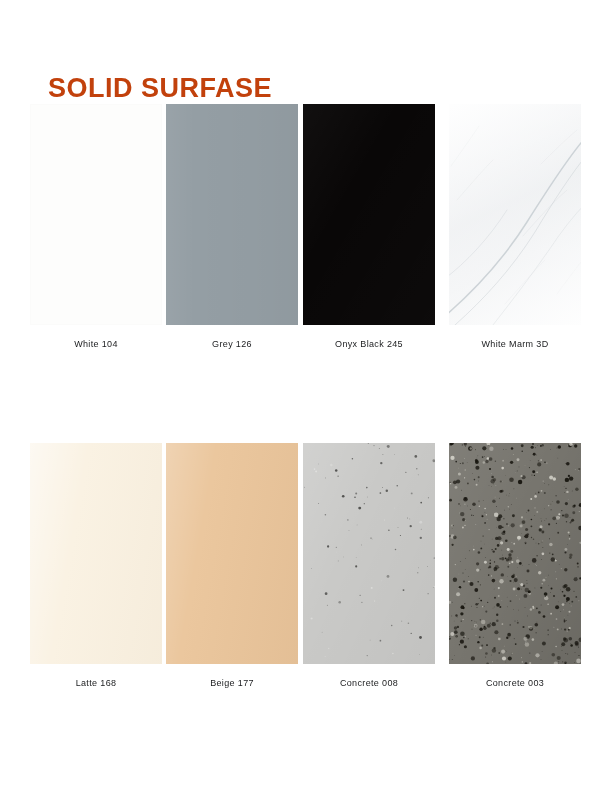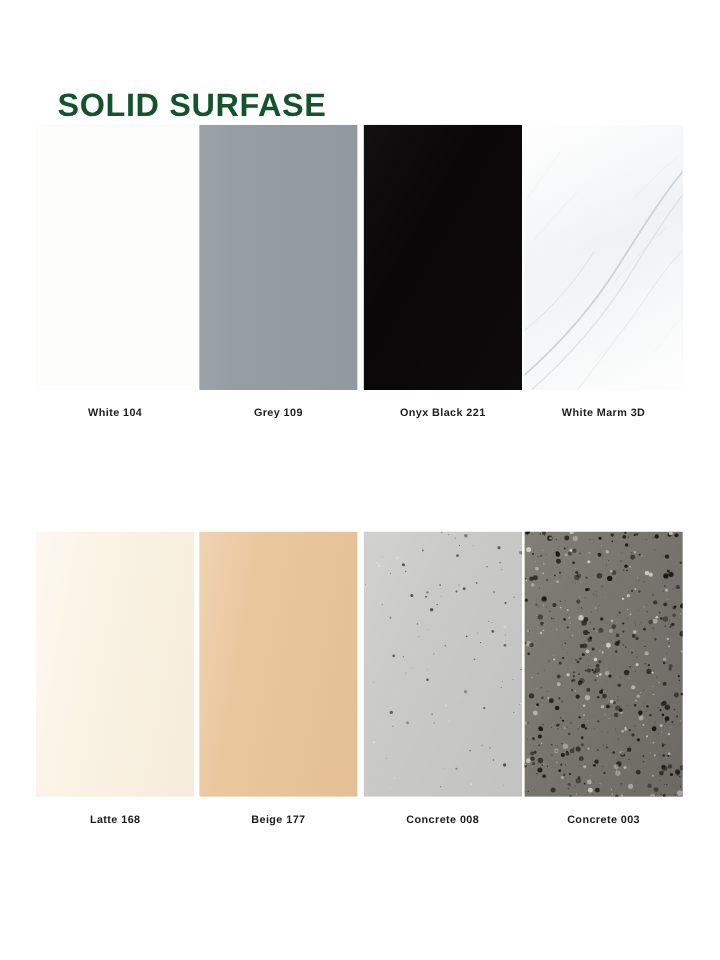--- a/index.html
+++ b/index.html
@@ -23,21 +23,21 @@
   }
 
   
   #page-title {
     position: absolute;
     left: 48px;
     top: 55px;
     font-size: 27px;
     font-weight: bold;
     letter-spacing: 0.5px;
-    color: #14532d;
+    color: #c2410c;
     font-family: "Liberation Sans", sans-serif;
     white-space: nowrap;
   }
 
   
   .swatch-row {
     position: absolute;
     left: 0;
     width: 600px;
   }
@@ -45,35 +45,35 @@
   #swatch-row-2 { top: 443px; }
 
   .swatch-cell {
     position: absolute;
     top: 0;
     width: 132px;
   }
   .swatch-cell.col-0 { left: 30px; }
   .swatch-cell.col-1 { left: 166px; }
   .swatch-cell.col-2 { left: 303px; }
-  .swatch-cell.col-3 { left: 437px; }
+  .swatch-cell.col-3 { left: 449px; }
 
   .swatch-tile {
     position: relative;
     width: 132px;
     height: 221px;
     overflow: hidden;
     background: #ffffff;
   }
 
   .swatch-label {
     margin-top: 14px;
     text-align: center;
     font-size: 9px;
-    font-weight: bold;
+    font-weight: normal;
     letter-spacing: 0.35px;
     color: #1b1c1e;
     font-family: "Liberation Sans", sans-serif;
     white-space: nowrap;
   }
 
   
   .tile-solid { width: 100%; height: 100%; }
 
   
@@ -165,28 +165,28 @@
       <div class="swatch-tile">
         <div class="tile-solid finish-white-104"></div>
       </div>
       <div class="swatch-label">White 104</div>
     </div>
 
     <div class="swatch-cell col-1">
       <div class="swatch-tile">
         <div class="tile-solid finish-grey-126"></div>
       </div>
-      <div class="swatch-label">Grey 109</div>
+      <div class="swatch-label">Grey 126</div>
     </div>
 
     <div class="swatch-cell col-2">
       <div class="swatch-tile">
         <div class="tile-solid finish-onyx-black-221"></div>
       </div>
-      <div class="swatch-label">Onyx Black 221</div>
+      <div class="swatch-label">Onyx Black 245</div>
     </div>
 
     <div class="swatch-cell col-3">
       <div class="swatch-tile">
         <div class="tile-solid finish-white-marm-3d"></div>
         <svg class="marble-veins" viewBox="0 0 132 221" preserveAspectRatio="none">
           <g fill="none" stroke="#c6ccd1" stroke-linecap="round">
             <path d="M-4 212 C 26 186, 54 156, 78 118 C 96 90, 114 60, 136 34" stroke-width="1.5" opacity="0.85"></path>
             <path d="M6 221 C 34 196, 62 166, 86 128 C 104 98, 122 70, 140 48" stroke-width="0.9" opacity="0.5"></path>
             <path d="M-6 176 C 18 158, 40 134, 58 106" stroke-width="0.8" opacity="0.45"></path>

